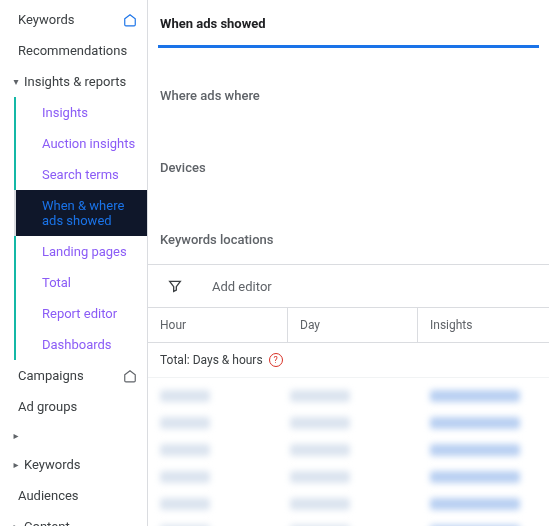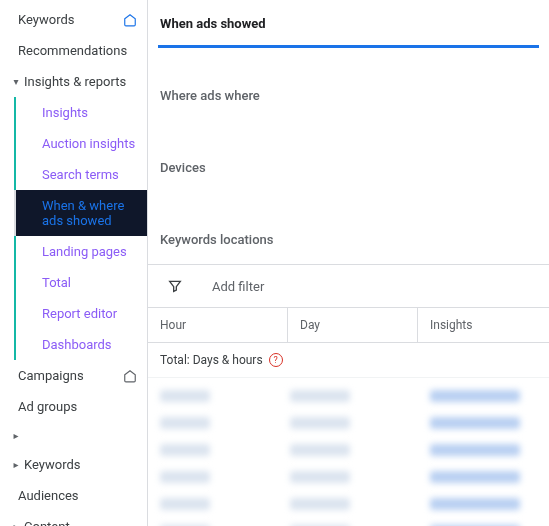--- a/index.html
+++ b/index.html
@@ -220,21 +220,21 @@
     <div class="tab">Devices</div>
     <div class="tab">Keywords locations</div>
   </div>
 
   <div class="filter-bar">
     <span class="filter-icon">
       <svg width="16" height="16" viewBox="0 0 24 24" fill="none" stroke="#3c4043" stroke-width="2">
           <path d="M4 5h16l-6 8v5l-4 2v-7L4 5z"></path>
         </svg>
     </span>
-    <span class="add-filter">Add filter</span>
+    <span class="add-filter">Add editor</span>
   </div>
 
   <div class="table">
     <div class="thead">
       <div class="th col-hour">Hour</div>
       <div class="th col-day">Day</div>
       <div class="th col-campaign">Insights</div>
     </div>
     <div class="total-row">
       <span>Total: Days &amp; hours</span>

